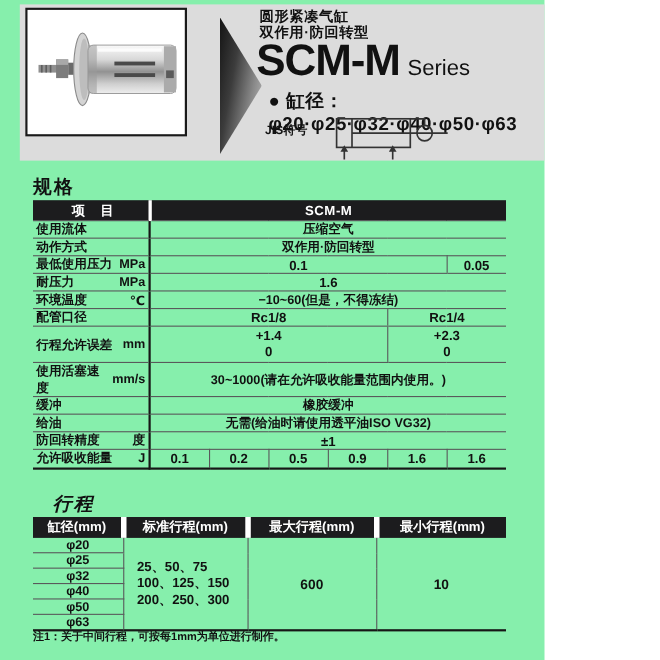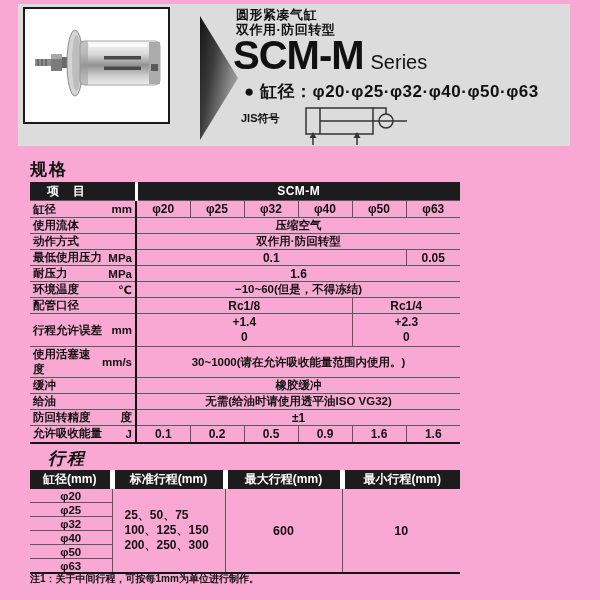--- a/index.html
+++ b/index.html
@@ -1,16 +1,16 @@
 <!DOCTYPE html>
 <html><head>
 <meta charset="utf-8">
 <style>
   html,body{margin:0;padding:0;background:#fff;}
-  .page{position:relative;width:600px;height:600px;background:#f9a8d4;overflow:hidden;
+  .page{position:relative;width:495px;height:600px;background:#86efac;overflow:hidden;
         font-family:"Liberation Sans","DejaVu Sans",sans-serif;color:#111;}
 
   
   .gray-band{position:absolute;left:18px;top:4px;width:552px;height:142px;background:#dcdcdc;}
   .photo-box{position:absolute;left:23px;top:7px;width:143px;height:113px;background:#fff;border:2px solid #1a1a1a;}
   .arrow{position:absolute;left:200px;top:16px;width:38px;height:124px;
          background:linear-gradient(100deg,#141414 0%,#3c3c3c 35%,#8a8a8a 70%,#c4c4c4 100%);
          clip-path:polygon(0 0,100% 50%,0 100%);}
   .t1{position:absolute;left:236px;top:6px;font-size:13px;font-weight:700;letter-spacing:.5px;}
   .t2{position:absolute;left:236px;top:21px;font-size:13px;font-weight:700;letter-spacing:.5px;}
@@ -24,21 +24,21 @@
   
   .sec-title{position:absolute;font-size:17px;font-weight:700;letter-spacing:2px;}
   .spec-title{left:30px;top:158px;}
   .stroke-title{left:48px;top:447px;font-style:italic;}
 
   
   table{border-collapse:collapse;table-layout:fixed;}
   td{padding:0;}
   .spec-table{position:absolute;left:30px;top:182px;width:430px;}
   .spec-table .hcell{background:#1c1c1e;color:#fff;font-size:12px;font-weight:700;height:18px;}
-  .spec-table .item-h{text-align:left;padding-left:17px;letter-spacing:1px;}
+  .spec-table .item-h{text-align:center;padding-left:5px;letter-spacing:1px;}
   .spec-table .series-h{text-align:center;border-left:3px solid #fff;letter-spacing:.5px;}
   .spec-table td{border-bottom:1px solid #59595b;}
   .spec-table td.item{border-right:2.5px solid #161616;}
   .item-inner{display:flex;justify-content:space-between;align-items:center;
               padding:0 3px 0 3px;font-size:11.5px;font-weight:700;}
   .spec-table .v{text-align:center;font-size:12px;font-weight:700;}
   .spec-table .cn{font-size:11.5px;}
   .sep{border-left:1px solid #59595b;}
   .two-line div{line-height:15px;font-size:12px;font-weight:700;}
   .spec-table tr.last td{border-bottom:2.5px solid #161616;}
@@ -130,34 +130,20 @@
         <col style="width:54px">
         <col style="width:54px">
         <col style="width:54px">
         <col style="width:54px">
       </colgroup>
     <tbody>
         <tr style="height:18px">
       <td class="hcell item-h">项　目</td>
       <td class="hcell series-h" colspan="6">SCM-M</td>
     </tr>
-    <tr style="height:17px">
-      <td class="item">
-            <div class="item-inner">
-              <span>缸径</span>
-              <span>mm</span>
-            </div>
-          </td>
-      <td class="v">φ20</td>
-      <td class="v sep">φ25</td>
-      <td class="v sep">φ32</td>
-      <td class="v sep">φ40</td>
-      <td class="v sep">φ50</td>
-      <td class="v sep">φ63</td>
-    </tr>
     <tr style="height:16px">
       <td class="item">
             <div class="item-inner">
               <span>使用流体</span>
               <span></span>
             </div>
           </td>
       <td class="v cn" colspan="6">压缩空气</td>
     </tr>
     <tr style="height:16px">

